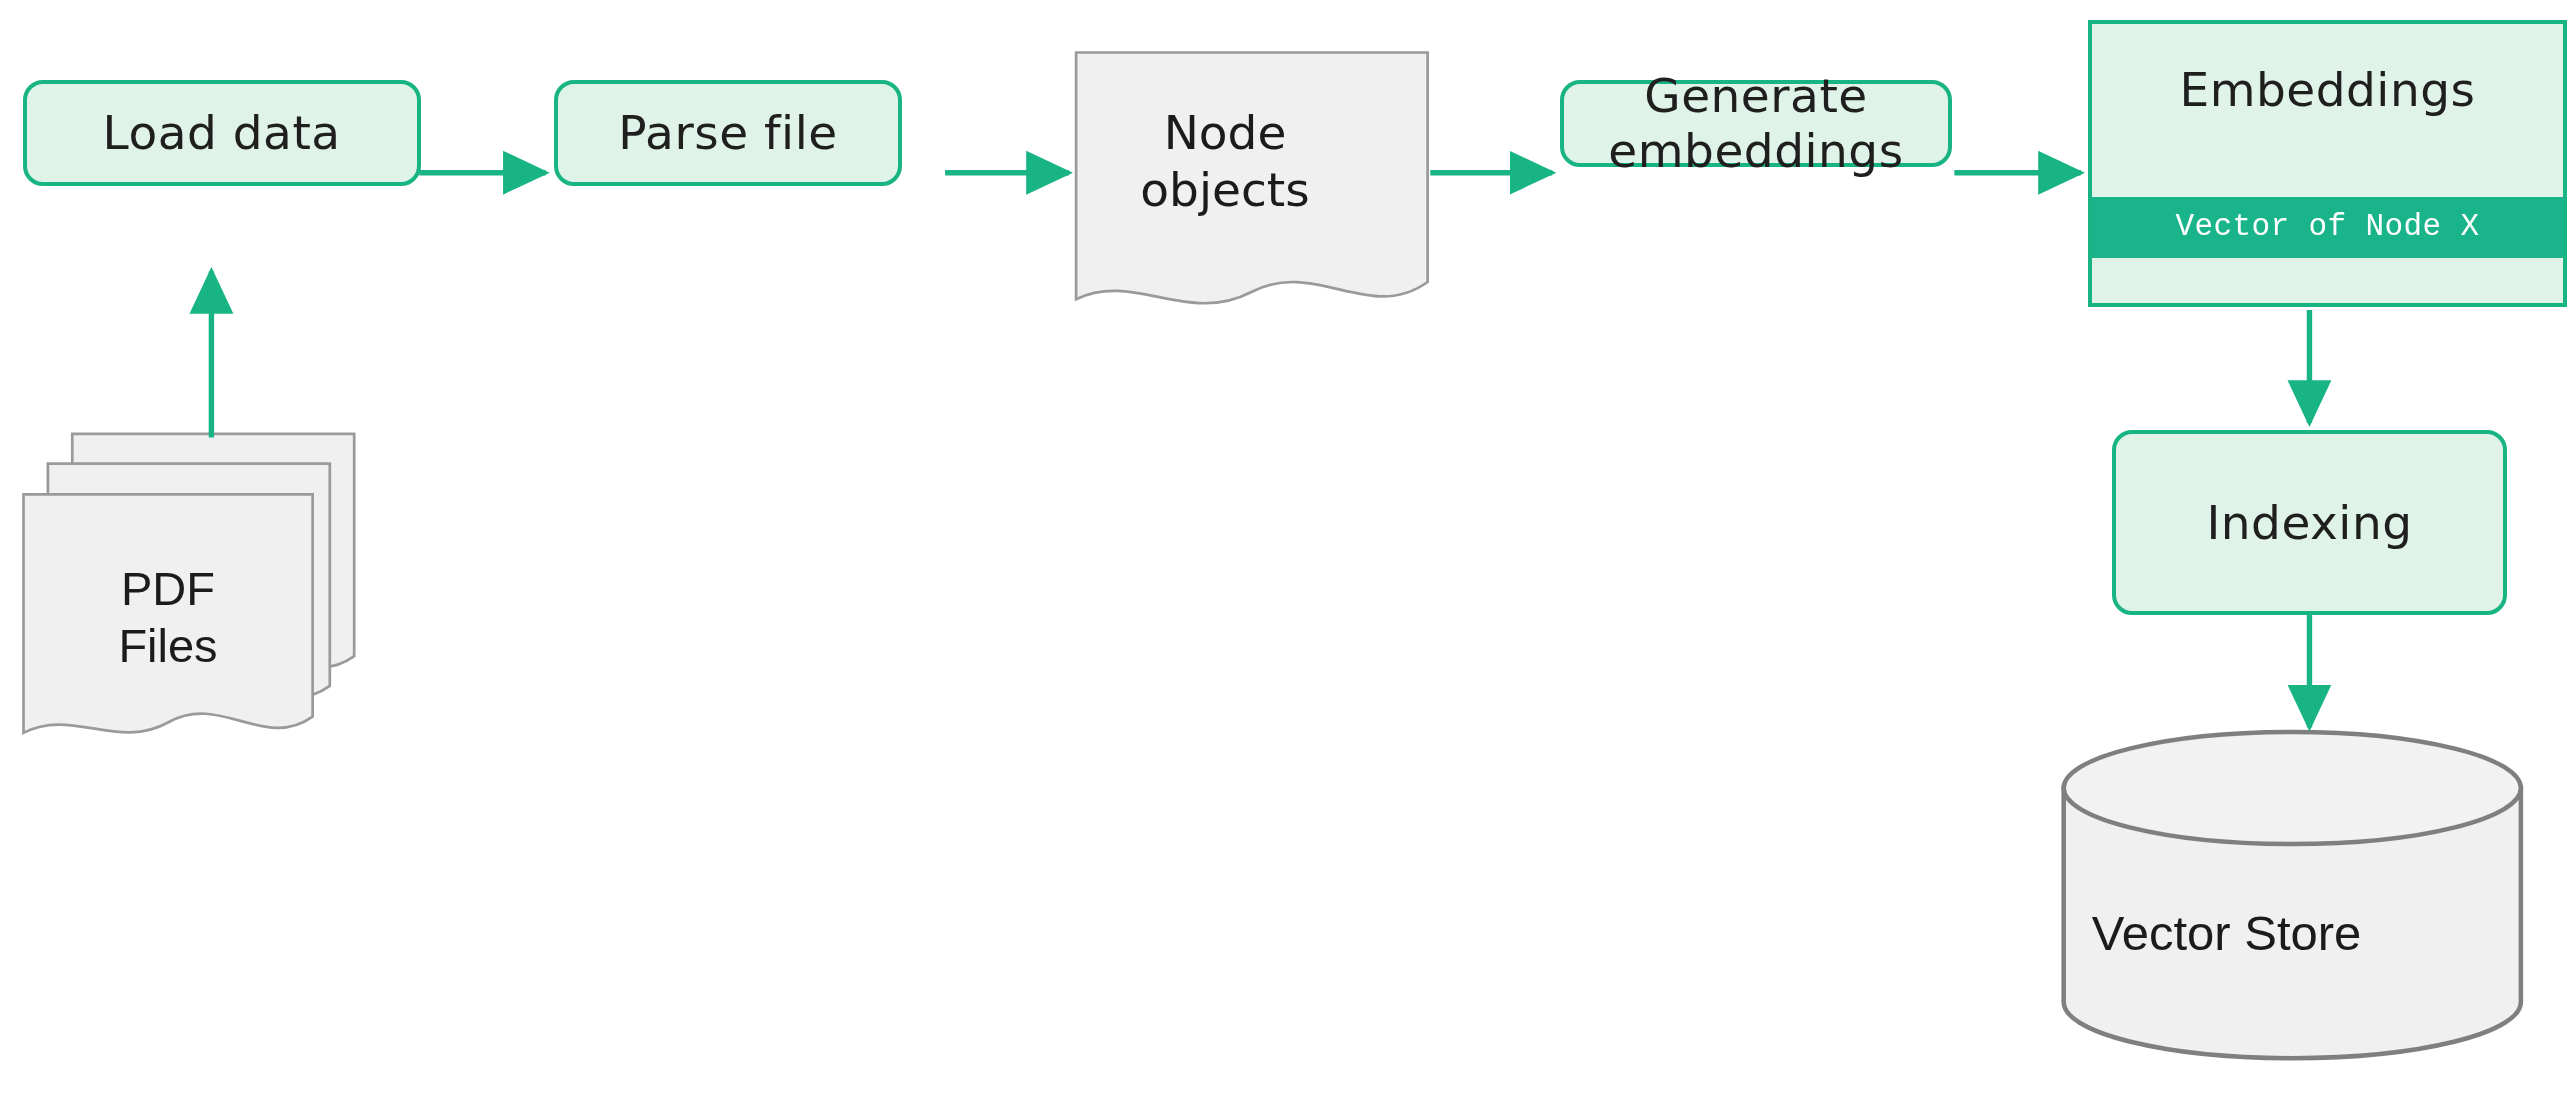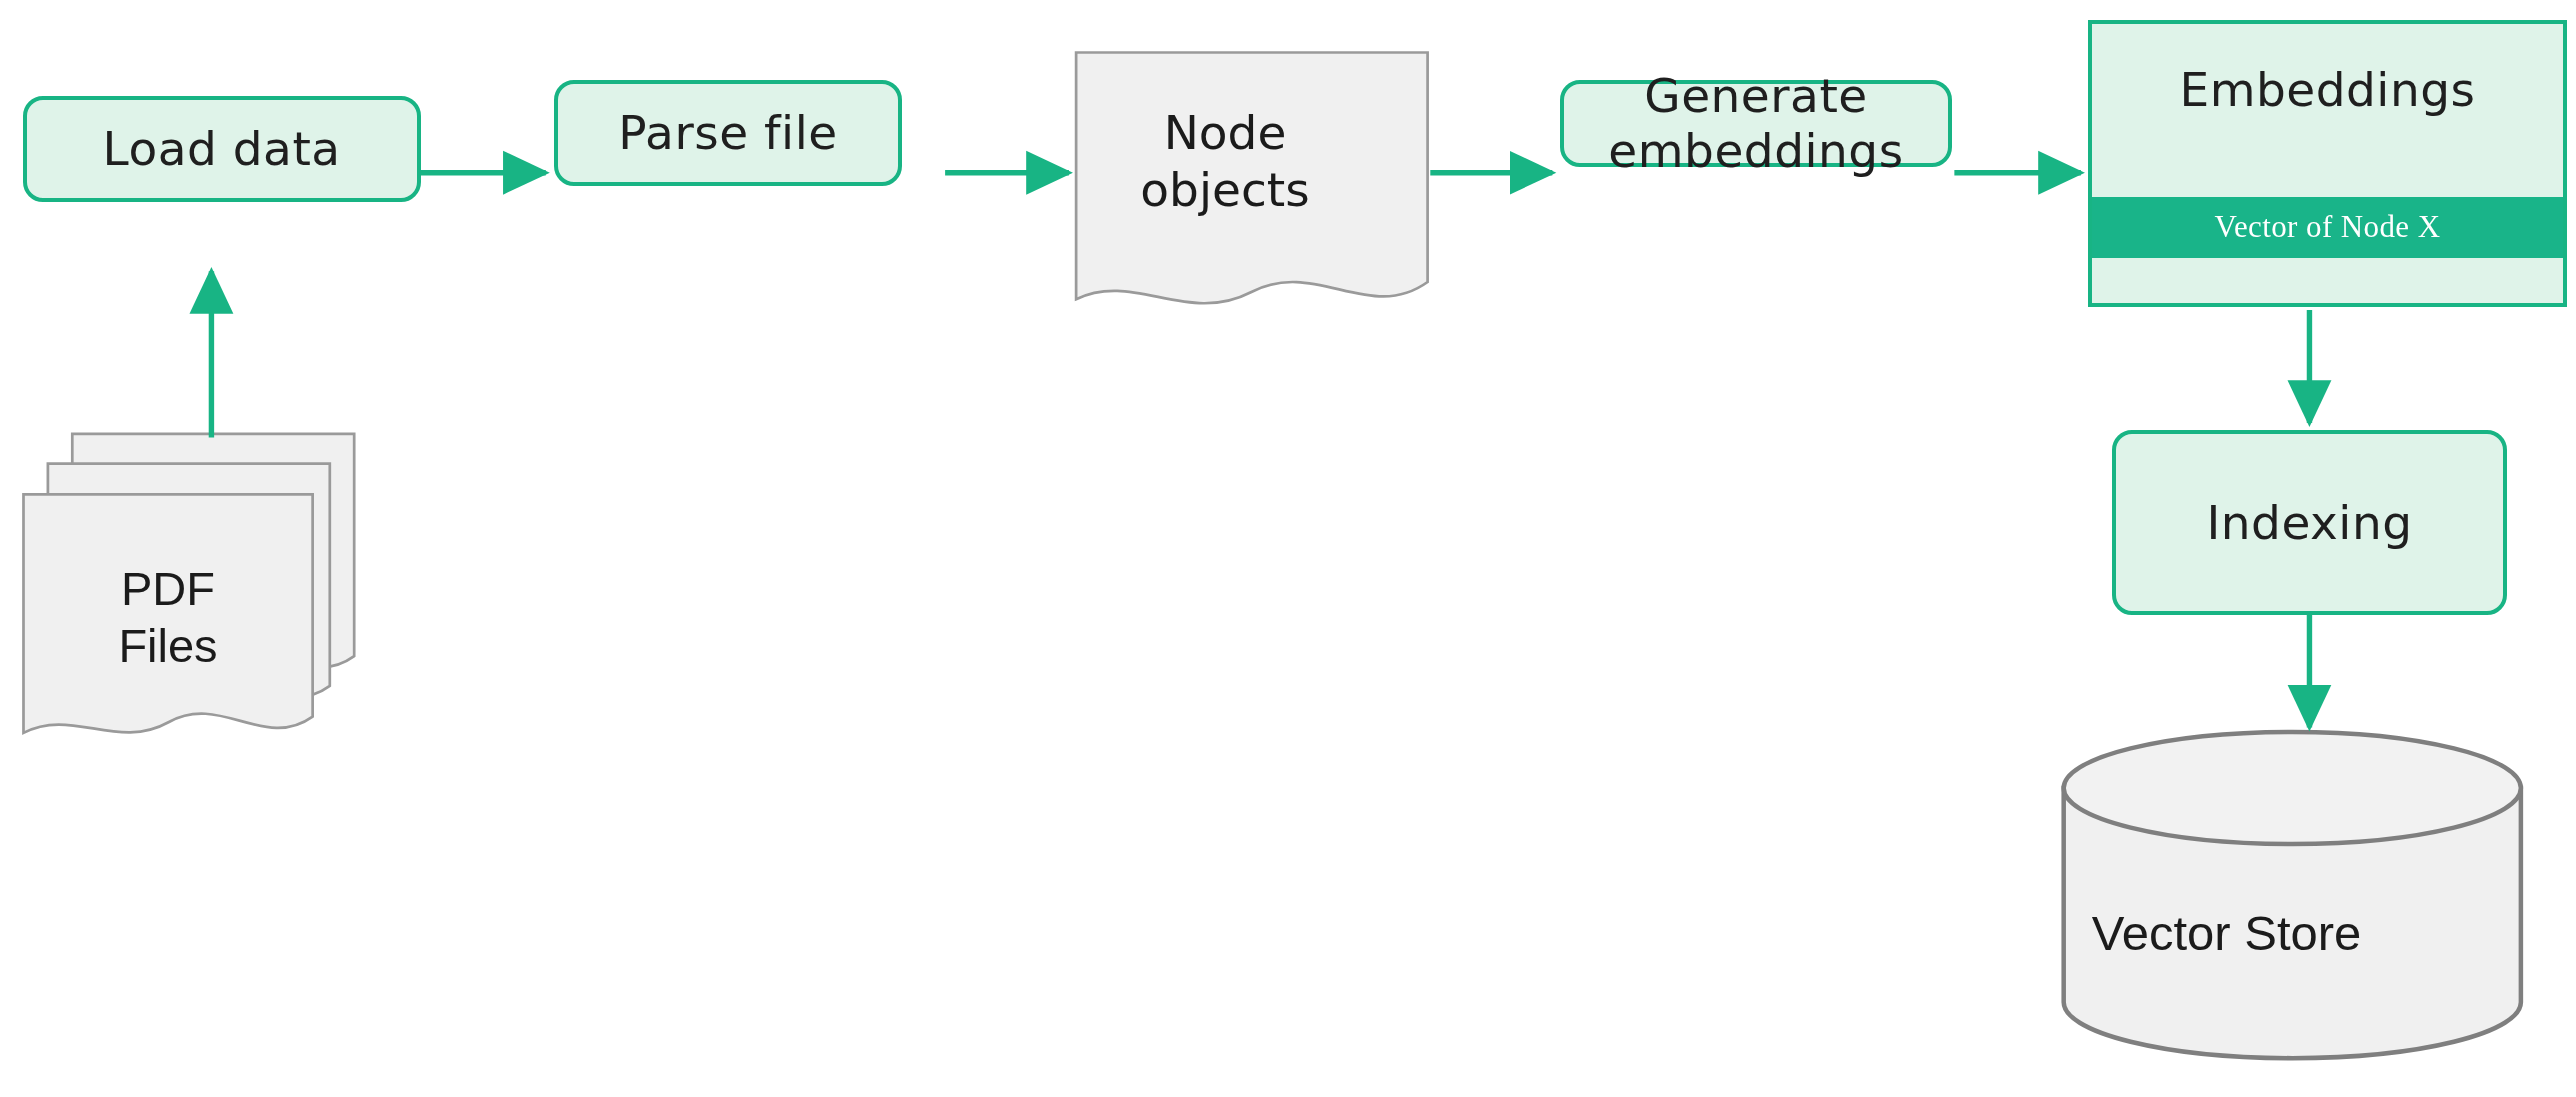--- a/index.html
+++ b/index.html
@@ -64,21 +64,21 @@
     position: absolute;
     left: 0;
     right: 0;
     top: 173px;
     height: 61px;
     background: #19b489;
     color: #ffffff;
     display: flex;
     align-items: center;
     justify-content: center;
-    font-family: Liberation Serif, serif;
+    font-family: Liberation Mono, monospace;
     font-size: 31px;
     letter-spacing: 0.4px;
   }
   
   .shape-label {
     position: absolute;
     text-align: center;
     color: #1b1b1b;
     font-family: "DejaVu Sans", sans-serif;
     font-size: 47px;
@@ -150,21 +150,21 @@
 
   <div class="shape-label" style="left:1076px; top:104px; width:298px;">
     <div>Node</div>
     <div>objects</div>
   </div>
 
   <div class="shape-label plain" style="left:1998px; top:904px; width:457px; font-size:49px;">
     <div>Vector Store</div>
   </div>
 
-  <div class="proc-box" id="load-data-box" style="left:22.6px; top:80px; width:398px; height:106px;margin-top:16px;">
+  <div class="proc-box" id="load-data-box" style="left:22.6px; top:80px; width:398px; height:106px;">
     <span>Load data</span>
   </div>
 
   <div class="proc-box" id="parse-file-box" style="left:554px; top:80px; width:348px; height:106px;">
     <span>Parse file</span>
   </div>
 
   <div class="proc-box" id="generate-embeddings-box" style="left:1560px; top:80px; width:392px; height:87px; line-height:1.15;">
     <span>
       <span>Generate</span><br>

